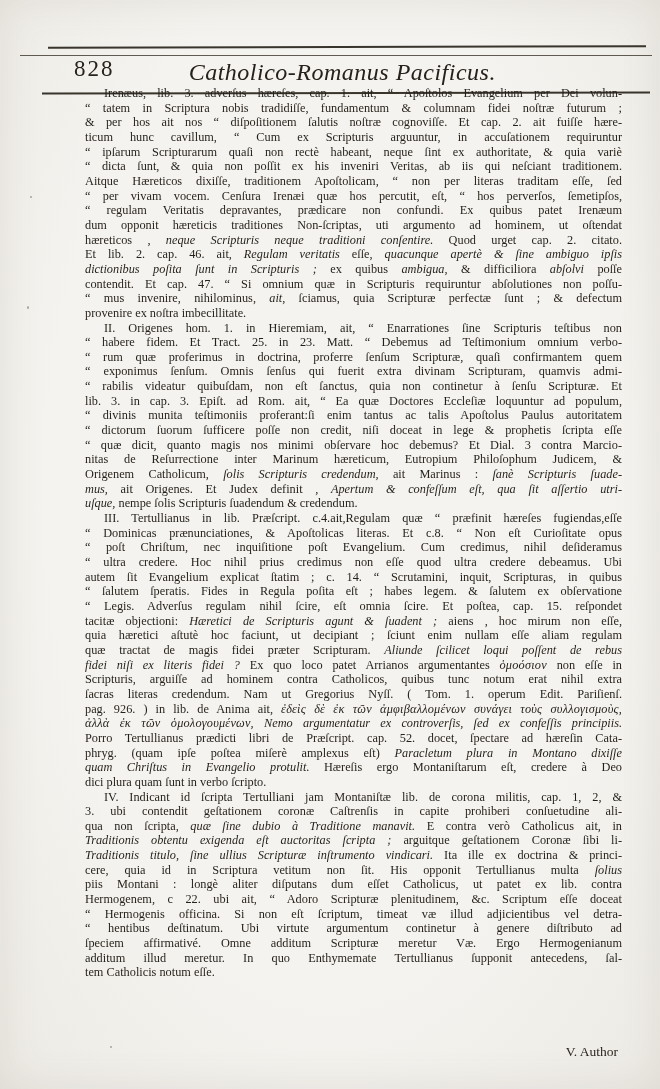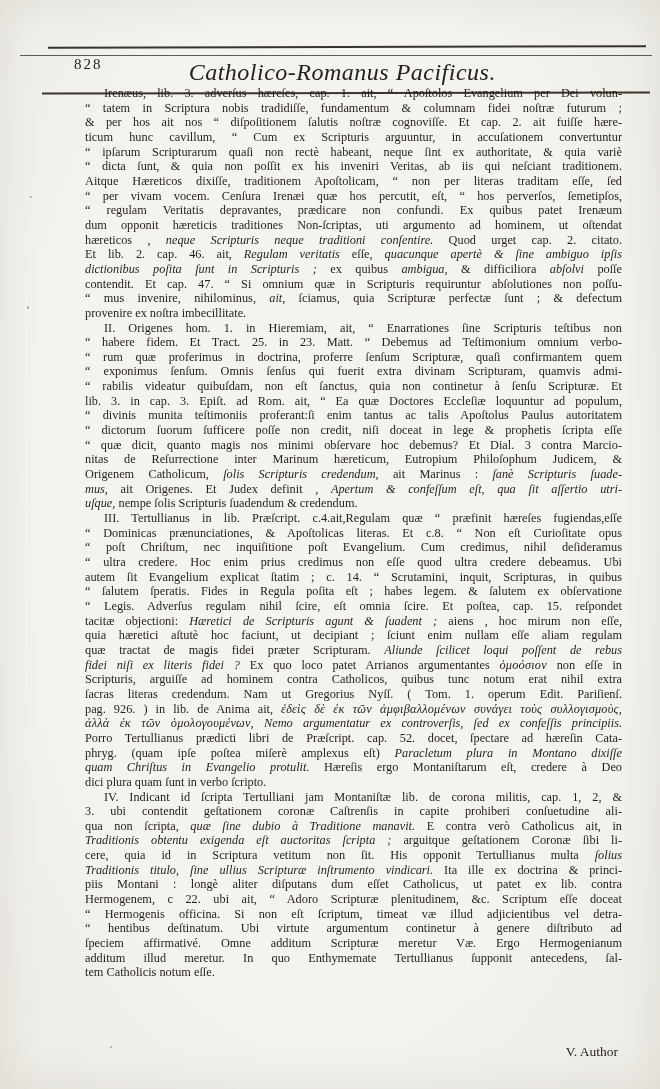--- a/index.html
+++ b/index.html
@@ -16,21 +16,21 @@
     background:
       radial-gradient(ellipse at 50% 45%, #f4f3ef 60%, #eceae4 100%);
     box-shadow: inset 0 0 40px rgba(120,110,90,.12);
   }
   .rule { position:absolute; background:#39342c; }
   .rule-top1 { top:46px; left:48px; right:14px; height:2px; transform:rotate(-0.15deg); }
   .rule-top2 { top:55px; left:20px; right:8px; height:1px; opacity:.8; }
   .rule-mid  { top:92px; left:42px; right:10px; height:2px; transform:rotate(-0.1deg); }
   .page-number {
     position:absolute; top:56px; left:74px;
-    font-size:15px; letter-spacing:2px; color:#27221b;text-align:right;
+    font-size:23px; letter-spacing:2px; color:#27221b;text-align:right;
   }
   .page-title {
     position:absolute; top:59px; left:50%; transform:translateX(-46%);
     font-style:italic; font-size:24px; letter-spacing:.5px; color:#26211a;
     white-space:nowrap;
   }
   .text-block {
     position:absolute; top:86px; left:85px; width:537px;
     font-size:12.3px; line-height:14.66px;
     color:#241f18;
@@ -61,21 +61,21 @@
 
   <div class="page-number">828</div>
   <div class="page-title">Catholico-Romanus Pacificus.</div>
 
   <div class="rule rule-mid"></div>
 
   <div class="text-block">
       <div class="line indent"><span>Irenæus, lib. 3. adverſus hæreſes, cap. 1. ait, “ Apoſtolos Evangelium per Dei volun-</span></div>
       <div class="line"><span>“ tatem in Scriptura nobis tradidiſſe, fundamentum &amp; columnam fidei noſtræ futurum ;</span></div>
       <div class="line"><span>&amp; per hos ait nos “ diſpoſitionem ſalutis noſtræ cognoviſſe. Et cap. 2. ait fuiſſe hære-</span></div>
-      <div class="line"><span>ticum hunc cavillum, “ Cum ex Scripturis arguuntur, in accuſationem convertuntur</span></div>
+      <div class="line"><span>ticum hunc cavillum, “ Cum ex Scripturis arguuntur, in accuſationem requiruntur</span></div>
       <div class="line"><span>“ ipſarum Scripturarum quaſi non rectè habeant, neque ſint ex authoritate, &amp; quia variè</span></div>
       <div class="line"><span>“ dicta ſunt, &amp; quia non poſſit ex his inveniri Veritas, ab iis qui neſciant traditionem.</span></div>
       <div class="line"><span>Aitque Hæreticos dixiſſe, traditionem Apoſtolicam, “ non per literas traditam eſſe, ſed</span></div>
       <div class="line"><span>“ per vivam vocem. Cenſura Irenæi quæ hos percutit, eſt, “ hos perverſos, ſemetipſos,</span></div>
       <div class="line"><span>“ regulam Veritatis depravantes, prædicare non confundi. Ex quibus patet Irenæum</span></div>
       <div class="line"><span>dum opponit hæreticis traditiones Non-ſcriptas, uti argumento ad hominem, ut oſtendat</span></div>
       <div class="line"><span>hæreticos , </span><span class="italic">neque Scripturis neque traditioni conſentire.</span><span> Quod urget cap. 2. citato.</span></div>
       <div class="line"><span>Et lib. 2. cap. 46. ait, </span><span class="italic">Regulam veritatis</span><span> eſſe, </span><span class="italic">quacunque apertè &amp; ſine ambiguo ipſis</span></div>
       <div class="line"><span class="italic">dictionibus poſita ſunt in Scripturis ;</span><span> ex quibus </span><span class="italic">ambigua</span><span>, &amp; difficiliora </span><span class="italic">abſolvi</span><span> poſſe</span></div>
       <div class="line"><span>contendit. Et cap. 47. “ Si omnium quæ in Scripturis requiruntur abſolutiones non poſſu-</span></div>
@@ -90,42 +90,42 @@
       <div class="line"><span>“ divinis munita teſtimoniis proferant:ſi enim tantus ac talis Apoſtolus Paulus autoritatem</span></div>
       <div class="line"><span>“ dictorum ſuorum ſufficere poſſe non credit, niſi doceat in lege &amp; prophetis ſcripta eſſe</span></div>
       <div class="line"><span>“ quæ dicit, quanto magis nos minimi obſervare hoc debemus? Et Dial. 3 contra Marcio-</span></div>
       <div class="line"><span>nitas de Reſurrectione inter Marinum hæreticum, Eutropium Philoſophum Judicem, &amp;</span></div>
       <div class="line"><span>Origenem Catholicum, </span><span class="italic">ſolis Scripturis credendum,</span><span> ait Marinus : </span><span class="italic">ſanè Scripturis ſuade-</span></div>
       <div class="line"><span class="italic">mus,</span><span> ait Origenes. Et Judex definit , </span><span class="italic">Apertum &amp; confeſſum eſt, qua ſit aſſertio utri-</span></div>
       <div class="line end"><span class="italic">uſque,</span><span> nempe ſolis Scripturis ſuadendum &amp; credendum.</span></div>
       <div class="line indent"><span>III. Tertullianus in lib. Præſcript. c.4.ait,Regulam quæ “ præfinit hæreſes fugiendas,eſſe</span></div>
       <div class="line"><span>“ Dominicas prænunciationes, &amp; Apoſtolicas literas. Et c.8. “ Non eſt Curioſitate opus</span></div>
       <div class="line"><span>“ poſt Chriſtum, nec inquiſitione poſt Evangelium. Cum credimus, nihil deſideramus</span></div>
-      <div class="line"><span>“ ultra credere. Hoc enim prius credimus non eſſe quod ultra credere debeamus. Ubi</span></div>
+      <div class="line"><span>“ ultra credere. Hoc nihil prius credimus non eſſe quod ultra credere debeamus. Ubi</span></div>
       <div class="line"><span>autem ſit Evangelium explicat ſtatim ; c. 14. “ Scrutamini, inquit, Scripturas, in quibus</span></div>
       <div class="line"><span>“ ſalutem ſperatis. Fides in Regula poſita eſt ; habes legem. &amp; ſalutem ex obſervatione</span></div>
       <div class="line"><span>“ Legis. Adverſus regulam nihil ſcire, eſt omnia ſcire. Et poſtea, cap. 15. reſpondet</span></div>
       <div class="line"><span>tacitæ objectioni: </span><span class="italic">Hæretici de Scripturis agunt &amp; ſuadent ;</span><span> aiens , hoc mirum non eſſe,</span></div>
       <div class="line"><span>quia hæretici aſtutè hoc faciunt, ut decipiant ; ſciunt enim nullam eſſe aliam regulam</span></div>
       <div class="line"><span>quæ tractat de magis fidei præter Scripturam. </span><span class="italic">Aliunde ſcilicet loqui poſſent de rebus</span></div>
       <div class="line"><span class="italic">fidei niſi ex literis fidei ?</span><span> Ex quo loco patet Arrianos argumentantes </span><span class="greek">ὁμοόσιον</span><span> non eſſe in</span></div>
       <div class="line"><span>Scripturis, arguiſſe ad hominem contra Catholicos, quibus tunc notum erat nihil extra</span></div>
       <div class="line"><span>ſacras literas credendum. Nam ut Gregorius Nyſſ. ( Tom. 1. operum Edit. Pariſienſ.</span></div>
       <div class="line"><span>pag. 926. ) in lib. de Anima ait, </span><span class="greek">ἐδεὶς δὲ ἐκ τῶν ἀμφιβαλλομένων συνάγει τοὺς συλλογισμοὺς,</span></div>
       <div class="line"><span class="greek">ἀλλὰ ἐκ τῶν ὁμολογουμένων,</span><span> </span><span class="italic">Nemo argumentatur ex controverſis, ſed ex confeſſis principiis.</span></div>
       <div class="line"><span>Porro Tertullianus prædicti libri de Præſcript. cap. 52. docet, ſpectare ad hæreſin Cata-</span></div>
       <div class="line"><span>phryg. (quam ipſe poſtea miſerè amplexus eſt) </span><span class="italic">Paracletum plura in Montano dixiſſe</span></div>
       <div class="line"><span class="italic">quam Chriſtus in Evangelio protulit.</span><span> Hæreſis ergo Montaniſtarum eſt, credere à Deo</span></div>
       <div class="line end"><span>dici plura quam ſunt in verbo ſcripto.</span></div>
       <div class="line indent"><span>IV. Indicant id ſcripta Tertulliani jam Montaniſtæ lib. de corona militis, cap. 1, 2, &amp;</span></div>
       <div class="line"><span>3. ubi contendit geſtationem coronæ Caſtrenſis in capite prohiberi conſuetudine ali-</span></div>
       <div class="line"><span>qua non ſcripta, </span><span class="italic">quæ ſine dubio à Traditione manavit.</span><span> E contra verò Catholicus ait, in</span></div>
       <div class="line"><span class="italic">Traditionis obtentu exigenda eſt auctoritas ſcripta ;</span><span> arguitque geſtationem Coronæ ſibi li-</span></div>
+      <div class="line"><span class="italic">Traditionis titulo, ſine ullius Scripturæ inſtrumento vindicari.</span><span> Ita ille ex doctrina &amp; princi-</span></div>
       <div class="line"><span>cere, quia id in Scriptura vetitum non ſit. His opponit Tertullianus multa </span><span class="italic">ſolius</span></div>
-      <div class="line"><span class="italic">Traditionis titulo, ſine ullius Scripturæ inſtrumento vindicari.</span><span> Ita ille ex doctrina &amp; princi-</span></div>
       <div class="line"><span>piis Montani : longè aliter diſputans dum eſſet Catholicus, ut patet ex lib. contra</span></div>
       <div class="line"><span>Hermogenem, c 22. ubi ait, “ Adoro Scripturæ plenitudinem, &amp;c. Scriptum eſſe doceat</span></div>
       <div class="line"><span>“ Hermogenis officina. Si non eſt ſcriptum, timeat væ illud adjicientibus vel detra-</span></div>
       <div class="line"><span>“ hentibus deſtinatum. Ubi virtute argumentum continetur à genere diſtributo ad</span></div>
       <div class="line"><span>ſpeciem affirmativé. Omne additum Scripturæ meretur Væ. Ergo Hermogenianum</span></div>
       <div class="line"><span>additum illud meretur. In quo Enthymemate Tertullianus ſupponit antecedens, ſal-</span></div>
       <div class="line end"><span>tem Catholicis notum eſſe.</span></div>
     </div>
 
   <div class="catchword">V. Author</div>

